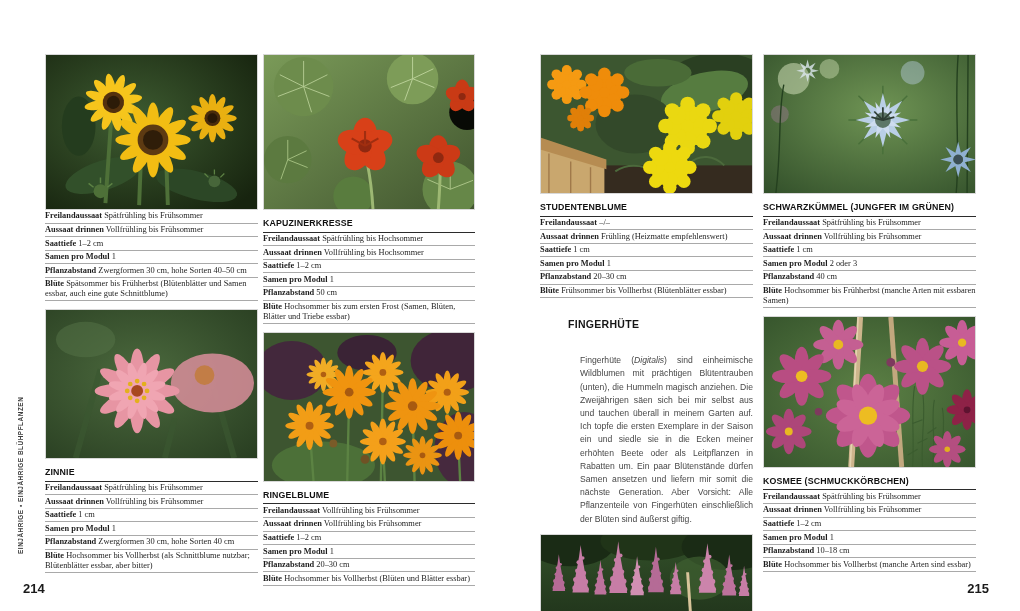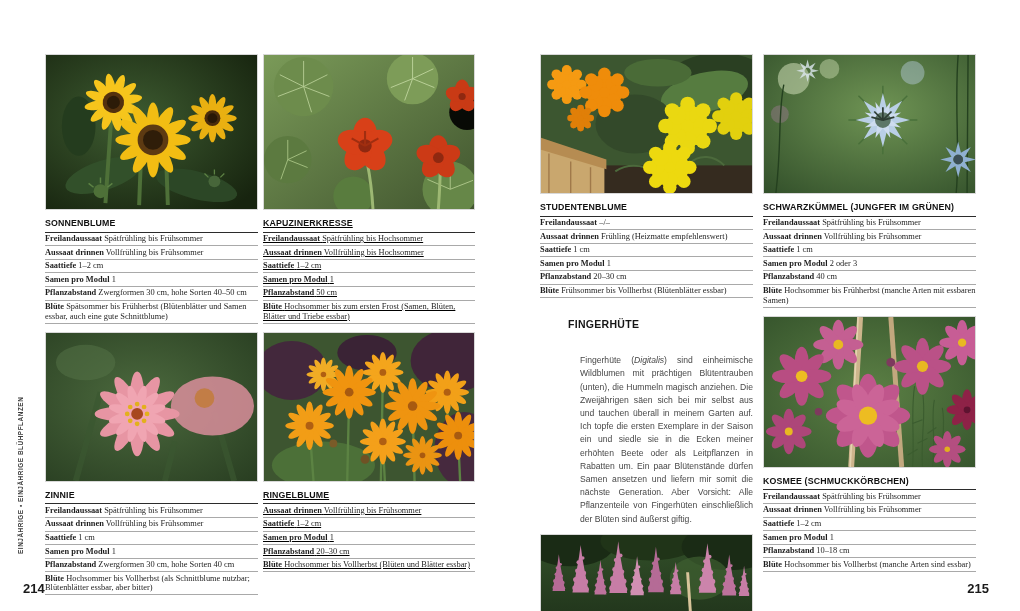--- a/index.html
+++ b/index.html
@@ -3,21 +3,21 @@
 <meta charset="utf-8">
 <style>
   * { margin:0; padding:0; box-sizing:border-box; }
   html,body { background:#ffffff; }
   .spread {
     position:relative; width:1020px; height:611px; background:#ffffff;
     font-family:"Liberation Serif", serif; overflow:hidden;
   }
   .col { position:absolute; top:54px; width:213px; }
   .col1 { left:45px; }
-  .col2 { left:263px; width:212px;text-decoration:underline; }
+  .col2 { left:263px; width:212px; }
   .col3 { left:540px; }
   .col4 { left:763px; }
 
   figure.photo {
     display:block; width:100%; border:1px solid #d8d8d8; background:#3a5230;
     overflow:hidden; line-height:0;
   }
   figure.photo svg { display:block; width:100%; height:100%; }
   .h156 { height:156px; } .h140 { height:140px; } .h150 { height:150px; }
   .h100 { height:100px; } .h152 { height:152px; }
@@ -172,21 +172,20 @@
               <circle r="8" fill="#4a2c0c"></circle>
               <circle r="5" fill="#281806"></circle>
           </g>
           <g transform="translate(108,86) scale(1.55)">
             <use href="#p12" fill="#f2bd13"></use>
               <circle r="10" fill="#5d3a12"></circle>
               <circle r="6.5" fill="#2f1d09"></circle>
           </g>
         </svg>
       </figure>
-      <h3 class="plant-name">SONNENBLUME</h3>
       <div class="rows">
 
       <p class="row"><b>Freilandaussaat</b> <span>Spätfrühling bis Frühsommer</span></p>
           <p class="row"><b>Aussaat drinnen</b> <span>Vollfrühling bis Frühsommer</span></p>
           <p class="row"><b>Saattiefe</b> <span>1–2 cm</span></p>
           <p class="row"><b>Samen pro Modul</b> <span>1</span></p>
           <p class="row"><b>Pflanzabstand</b> <span>Zwergformen 30 cm, hohe Sorten 40–50 cm</span></p>
           <p class="row"><b>Blüte</b> <span>Spätsommer bis Frühherbst (Blütenblätter und Samen essbar, auch eine gute Schnittblume)</span></p>
         </div>
     </section>
@@ -333,20 +332,21 @@
               <use href="#p12" fill="#ea9412"></use>
               <circle r="3.6" fill="#a85a10"></circle>
             </g>
           <circle cx="70" cy="112" r="4" fill="#7a5b28"></circle>
             <circle cx="102" cy="128" r="4.5" fill="#6f5224"></circle>
         </svg>
       </figure>
       <h3 class="plant-name">RINGELBLUME</h3>
       <div class="rows">
 
+      <p class="row"><b>Freilandaussaat</b> <span>Vollfrühling bis Frühsommer</span></p>
           <p class="row"><b>Aussaat drinnen</b> <span>Vollfrühling bis Frühsommer</span></p>
           <p class="row"><b>Saattiefe</b> <span>1–2 cm</span></p>
           <p class="row"><b>Samen pro Modul</b> <span>1</span></p>
           <p class="row"><b>Pflanzabstand</b> <span>20–30 cm</span></p>
           <p class="row"><b>Blüte</b> <span>Hochsommer bis Vollherbst (Blüten und Blätter essbar)</span></p>
         </div>
     </section>
   </div>
 
   <div class="col col3">

